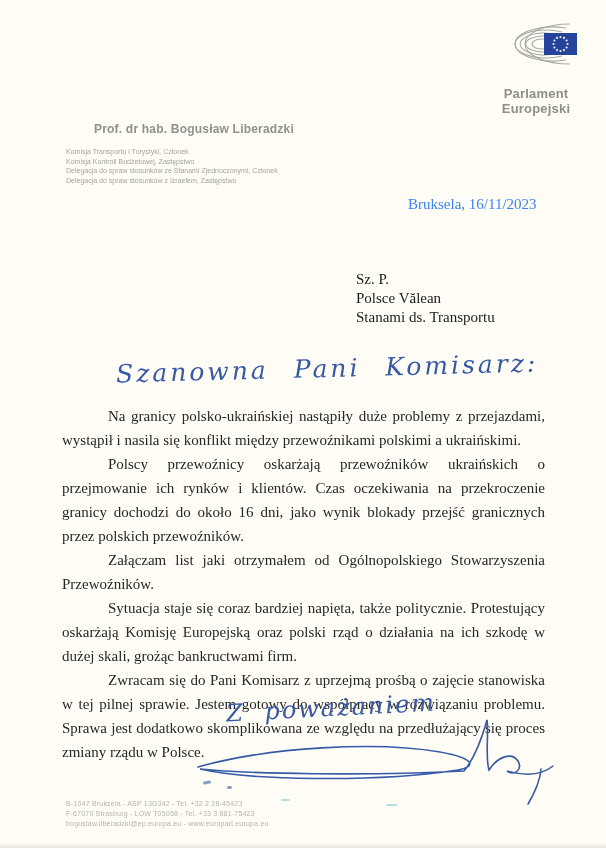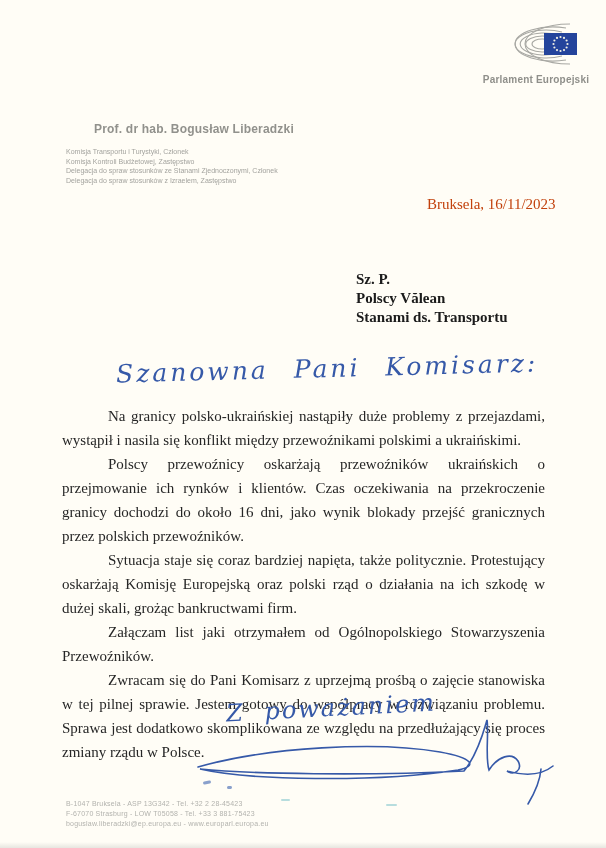--- a/index.html
+++ b/index.html
@@ -7,25 +7,25 @@
     position:relative;width:606px;height:848px;margin:0 auto;
     background:#fffdf6;overflow:hidden;
     font-family:"Liberation Serif", serif;color:#232323;
   }
   
   .sender{position:absolute;left:66px;top:122px;font-family:"Liberation Sans", sans-serif;}
   .sender-name{font-size:12px;font-weight:bold;color:#91918c;letter-spacing:.2px;padding-left:28px;}
   .sender-roles{margin-top:11px;font-size:7px;line-height:9.5px;color:#a3a39e;}
   
   .logo{position:absolute;right:16px;top:20px;width:108px;text-align:center;}
-  .logo-caption{font-family:"Liberation Sans", sans-serif;font-size:10px;font-weight:bold;
-    color:#8f8f8a;margin-top:0;letter-spacing:.2px;}
+  .logo-caption{font-family:"Liberation Sans", sans-serif;font-size:13px;font-weight:bold;
+    color:#8f8f8a;margin-top:12px;letter-spacing:.2px;}
   
-  .dateline{position:absolute;left:427px;top:196px;font-size:15px;color:#c2410c;}
-  .recipient{position:absolute;left:356px;top:270px;font-size:15px;font-weight:bold;
+  .dateline{position:absolute;left:408px;top:196px;font-size:15px;color:#3b82f6;}
+  .recipient{position:absolute;left:356px;top:270px;font-size:15px;font-weight:normal;
     line-height:19px;color:#1b1b1b;}
   .letter-body{position:absolute;left:62px;top:404px;width:483px;font-size:15px;
     line-height:24px;text-align:justify;color:#262626;}
   .letter-body p{margin:0;text-indent:46px;}
   
   .salutation{position:absolute;left:116px;top:354px;
     font-family:"DejaVu Serif", serif;font-style:italic;font-size:25px;
     color:#3659a8;letter-spacing:3px;word-spacing:14px;transform:rotate(-1.5deg);white-space:nowrap;}
   .closing{position:absolute;left:226px;top:694px;
     font-family:"DejaVu Serif", serif;font-style:italic;font-size:24px;
@@ -86,31 +86,31 @@
       <div>Komisja Kontroli Budżetowej, Zastępstwo</div>
       <div>Delegacja do spraw stosunków ze Stanami Zjednoczonymi, Członek</div>
       <div>Delegacja do spraw stosunków z Izraelem, Zastępstwo</div>
     </div>
   </div>
 
   <div class="dateline">Bruksela, 16/11/2023</div>
 
   <div class="recipient">
     <div>Sz. P.</div>
-    <div>Polscy Vălean</div>
+    <div>Polsce Vălean</div>
     <div>Stanami ds. Transportu</div>
   </div>
 
   <div class="salutation">Szanowna Pani Komisarz:</div>
 
   <div class="letter-body">
     <p>Na granicy polsko-ukraińskiej nastąpiły duże problemy z przejazdami, wystąpił i nasila się konflikt między przewoźnikami polskimi a ukraińskimi.</p>
     <p>Polscy przewoźnicy oskarżają przewoźników ukraińskich o przejmowanie ich rynków i klientów. Czas oczekiwania na przekroczenie granicy dochodzi do około 16 dni, jako wynik blokady przejść granicznych przez polskich przewoźników.</p>
+    <p>Załączam list jaki otrzymałem od Ogólnopolskiego Stowarzyszenia Przewoźników.</p>
     <p>Sytuacja staje się coraz bardziej napięta, także politycznie. Protestujący oskarżają Komisję Europejską oraz polski rząd o działania na ich szkodę w dużej skali, grożąc bankructwami firm.</p>
-    <p>Załączam list jaki otrzymałem od Ogólnopolskiego Stowarzyszenia Przewoźników.</p>
     <p>Zwracam się do Pani Komisarz z uprzejmą prośbą o zajęcie stanowiska w tej pilnej sprawie. Jestem gotowy do współpracy w rozwiązaniu problemu. Sprawa jest dodatkowo skomplikowana ze względu na przedłużający się proces zmiany rządu w Polsce.</p>
   </div>
 
   <div class="closing">Z poważaniem</div>
   <svg class="signature-svg" width="400" height="95" viewBox="0 0 400 95">
     <g fill="none" stroke="#3659a8" stroke-width="1.6" stroke-linecap="round">
       <path d="M 30 53 C 100 33, 210 27, 272 38 C 305 44, 310 52, 290 56
                C 205 69, 80 66, 32 55 C 80 60, 200 62, 296 57
                C 310 40, 316 16, 319 6 C 321 18, 317 44, 321 56
                C 330 42, 344 38, 350 47 C 355 56, 346 62, 339 57

